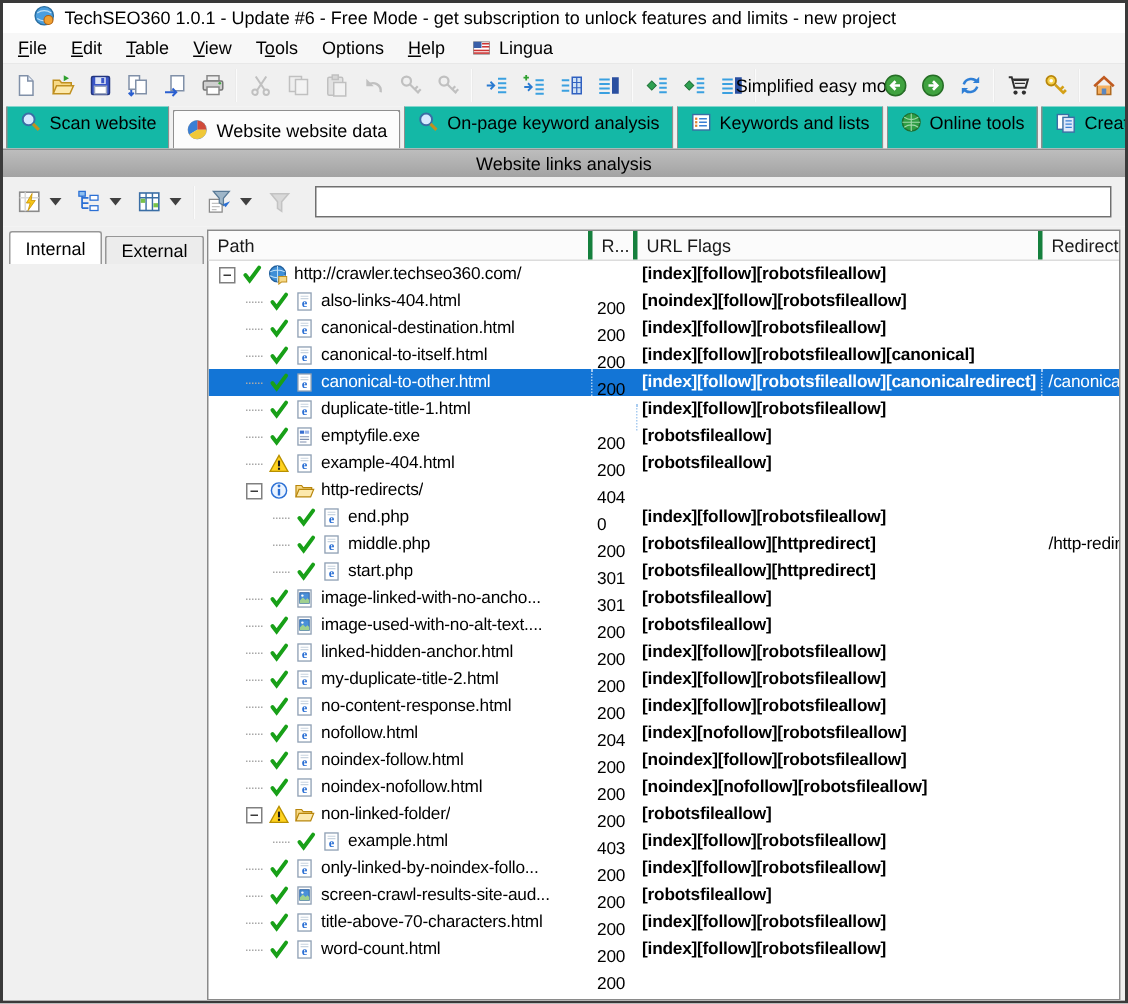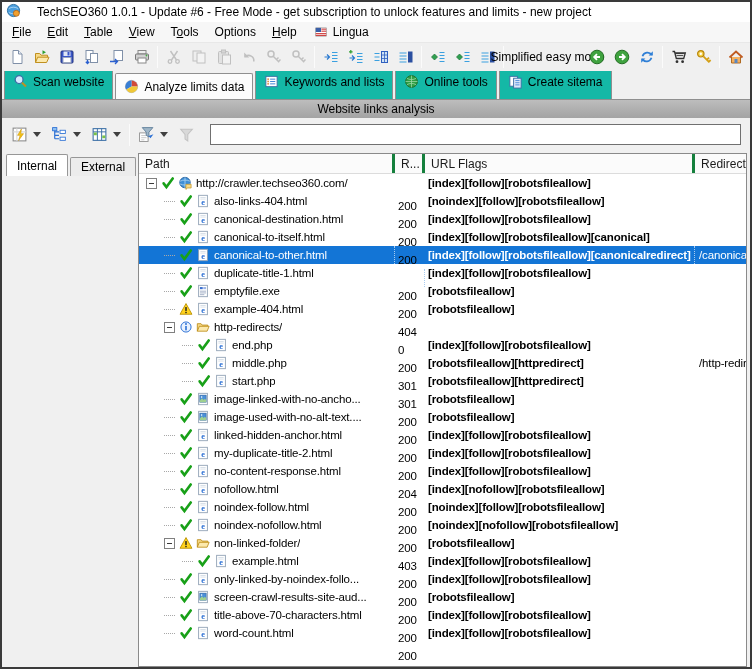--- a/index.html
+++ b/index.html
@@ -1,21 +1,21 @@
 <!DOCTYPE html>
 <html><head>
 <meta charset="utf-8">
 <style>
   html,body{margin:0;padding:0;background:#d8d8d8;}
   body{width:752px;height:669px;font-family:"Liberation Sans",sans-serif;font-size:12px;color:#000;}
   *{box-sizing:border-box;}
   .window{width:752px;height:669px;border:2px solid #3a3a3a;background:#fff;display:flex;flex-direction:column;overflow:hidden;position:relative;}
 
   
-  .titlebar{height:20px;display:flex;align-items:center;gap:16px;padding-left:4px;background:#fff;flex:none;}
+  .titlebar{height:20px;display:flex;align-items:center;gap:6px;padding-left:20px;background:#fff;flex:none;}
   .titlebar .ic{width:15px;height:15px;}
   .title-text{white-space:nowrap;}
 
   
   .menubar{height:21px;display:flex;align-items:center;padding-left:2px;background:#f7f7f7;flex:none;border-bottom:1px solid #e8e8e8;}
   .menu-item{padding:2px 8px;white-space:nowrap;display:flex;align-items:center;gap:4px;cursor:default;}
   .menu-item .ic{width:16px;height:12px;}
   .menu-item u{text-decoration:underline;}
 
   
@@ -307,21 +307,28 @@
         </svg>
         <span>Scan website</span>
       </div>
       <div class="tab active">
         <svg class="ic" viewBox="0 0 16 16" xmlns="http://www.w3.org/2000/svg">
           <circle cx="8" cy="8" r="6.5" fill="#e8f0f8" stroke="#8899aa" stroke-width=".7"></circle>
           <path d="M8 8V1.5A6.5 6.5 0 0 1 14.5 8z" fill="#d04a3a"></path>
           <path d="M8 8L2.4 11.3A6.5 6.5 0 0 1 8 1.5z" fill="#3a7fd4"></path>
           <path d="M8 8h6.5a6.5 6.5 0 0 1-12.1 3.3z" fill="#f0c838"></path>
         </svg>
-        <span>Analyze limits data</span>
+        <span>Website website data</span>
+      </div>
+      <div class="tab">
+        <svg class="ic" viewBox="0 0 16 16" xmlns="http://www.w3.org/2000/svg">
+          <circle cx="6.5" cy="6" r="4.2" fill="#d6eaff" stroke="#3a6ea5" stroke-width="1.4"></circle>
+          <path d="M9.6 9.2l4.2 4.2" stroke="#c09020" stroke-width="2.2"></path>
+        </svg>
+        <span>On-page keyword analysis</span>
       </div>
       <div class="tab">
         <svg class="ic" viewBox="0 0 16 16" xmlns="http://www.w3.org/2000/svg">
           <rect x="2" y="2.5" width="12" height="11" fill="#fff" stroke="#3a6ea5"></rect>
           <path d="M6.5 5.5h5.5M6.5 8h5.5M6.5 10.5h5.5" stroke="#3a7fd4"></path>
           <rect x="3.6" y="4.7" width="1.6" height="1.6" fill="#e08030"></rect>
           <rect x="3.6" y="7.2" width="1.6" height="1.6" fill="#e08030"></rect>
           <rect x="3.6" y="9.7" width="1.6" height="1.6" fill="#e08030"></rect>
         </svg>
         <span>Keywords and lists</span>

